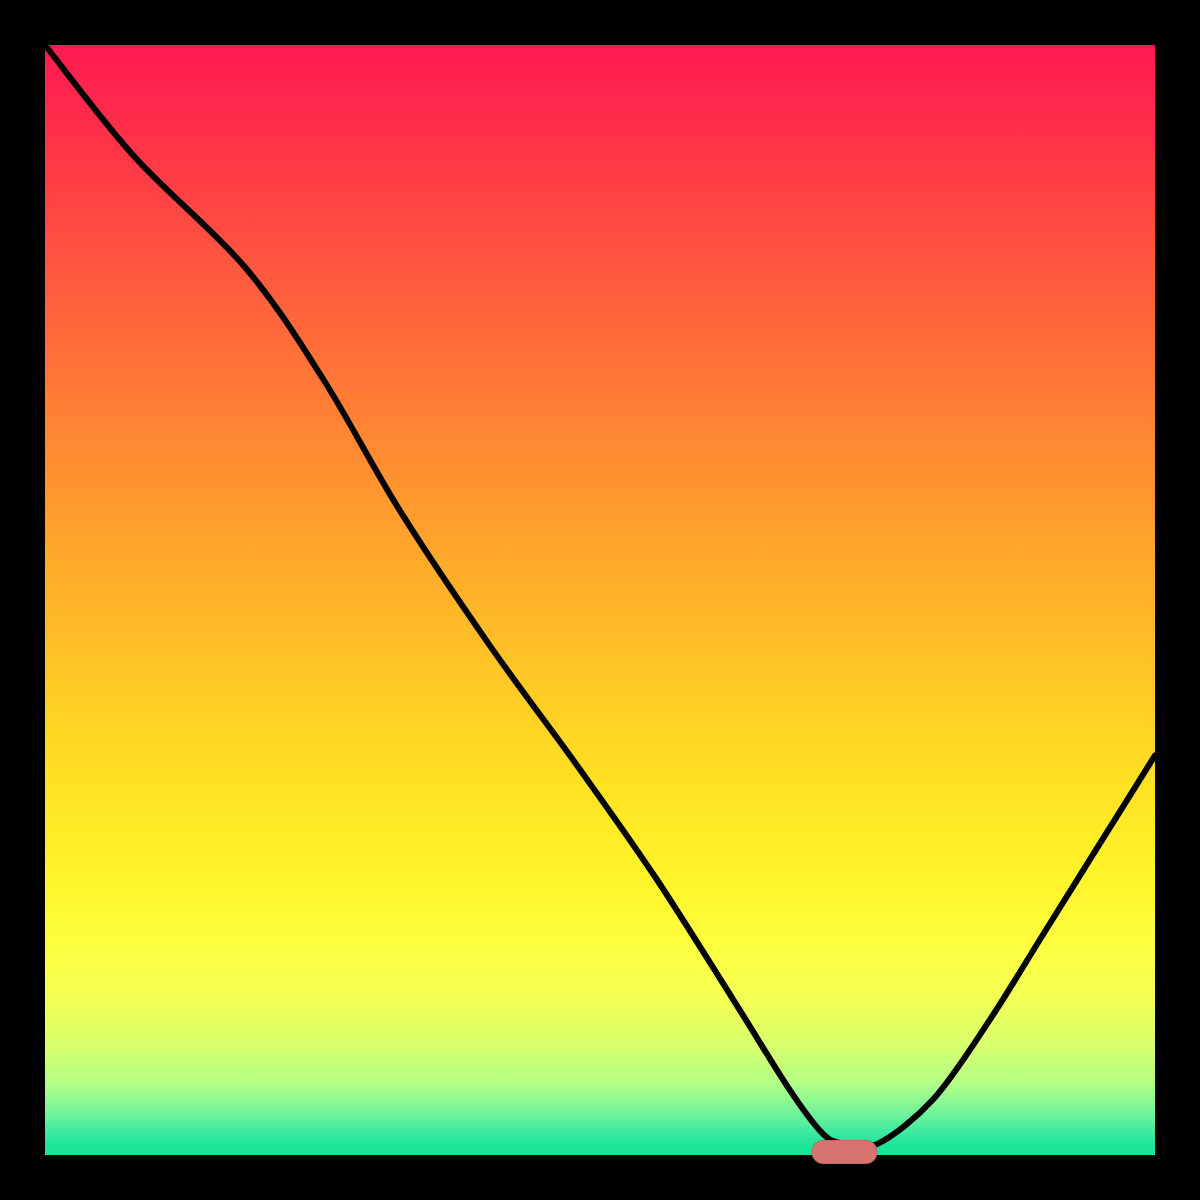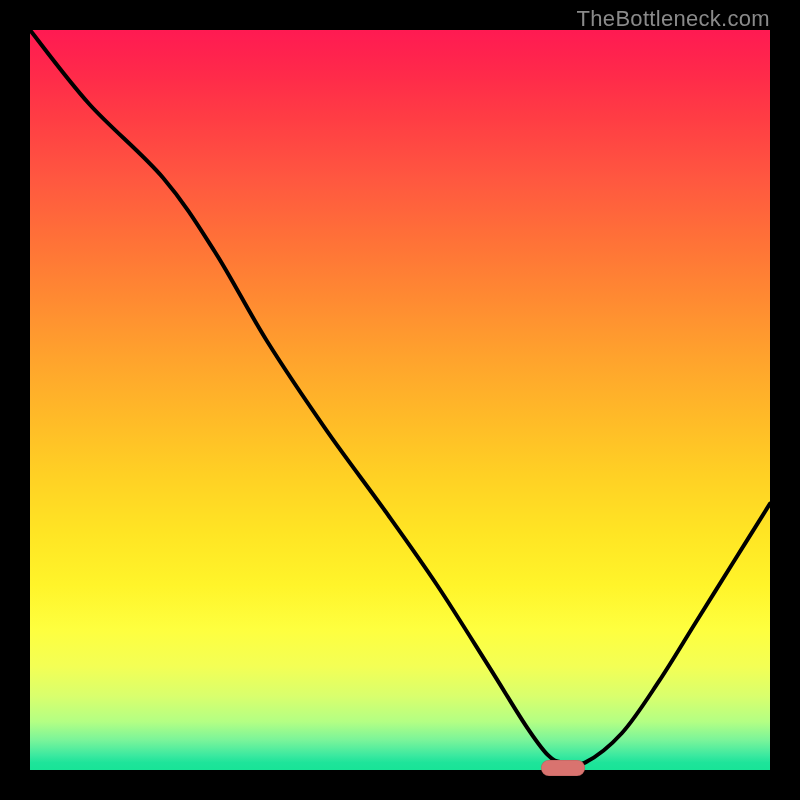--- a/index.html
+++ b/index.html
@@ -78,14 +78,13 @@
 
 <div class="frame">
   <div class="plot-area"></div>
 
   <svg class="curve" viewBox="0 0 740 740" preserveAspectRatio="none">
     <path id="curve-path" fill="none" stroke="#000" stroke-width="4" stroke-linecap="round" stroke-linejoin="round" d="M 0 0 C 9.866666666666667 12.333333333333334, 37 49.33333333333333, 59.2 74 C 81.4 98.66666666666667, 112.23333333333332 123.33333333333333, 133.2 148 C 154.16666666666666 172.66666666666666, 167.73333333333332 194.86666666666667, 185 222 C 202.26666666666668 249.13333333333333, 218.3 281.20000000000005, 236.8 310.8 C 255.3 340.4, 276.26666666666665 371.2333333333333, 296 399.59999999999997 C 315.73333333333335 427.96666666666664, 336.7 455.1, 355.2 481 C 373.7 506.9, 389.7333333333334 529.1, 407.00000000000006 555 C 424.2666666666667 580.9, 444 612.9666666666667, 458.8 636.4 C 473.6 659.8333333333333, 485.93333333333334 680.8, 495.8 695.6 C 505.6666666666667 710.4000000000001, 511.83333333333337 719.0333333333334, 518 725.2 C 524.1666666666666 731.3666666666667, 526.6333333333333 731.3666666666667, 532.8 732.6 C 538.9666666666666 733.8333333333334, 545.1333333333333 737.5333333333333, 555 732.6 C 564.8666666666667 727.6666666666667, 579.6666666666666 716.5666666666666, 592 703 C 604.3333333333334 689.4333333333334, 616.6666666666666 669.7, 629 651.2 C 641.3333333333334 632.7, 653.6666666666666 611.7333333333333, 666 592 C 678.3333333333334 572.2666666666667, 690.6666666666666 552.5333333333333, 703 532.8 C 715.3333333333334 513.0666666666666, 733.8333333333334 483.4666666666667, 740 473.6"></path>
   </svg>
 
   <div class="marker" id="optimal-marker" style="left: 540.8px; top: 760px;"></div>
 
-  <div class="watermark">TheBottleneck.com</div>
 </div>
 
 </body></html>

